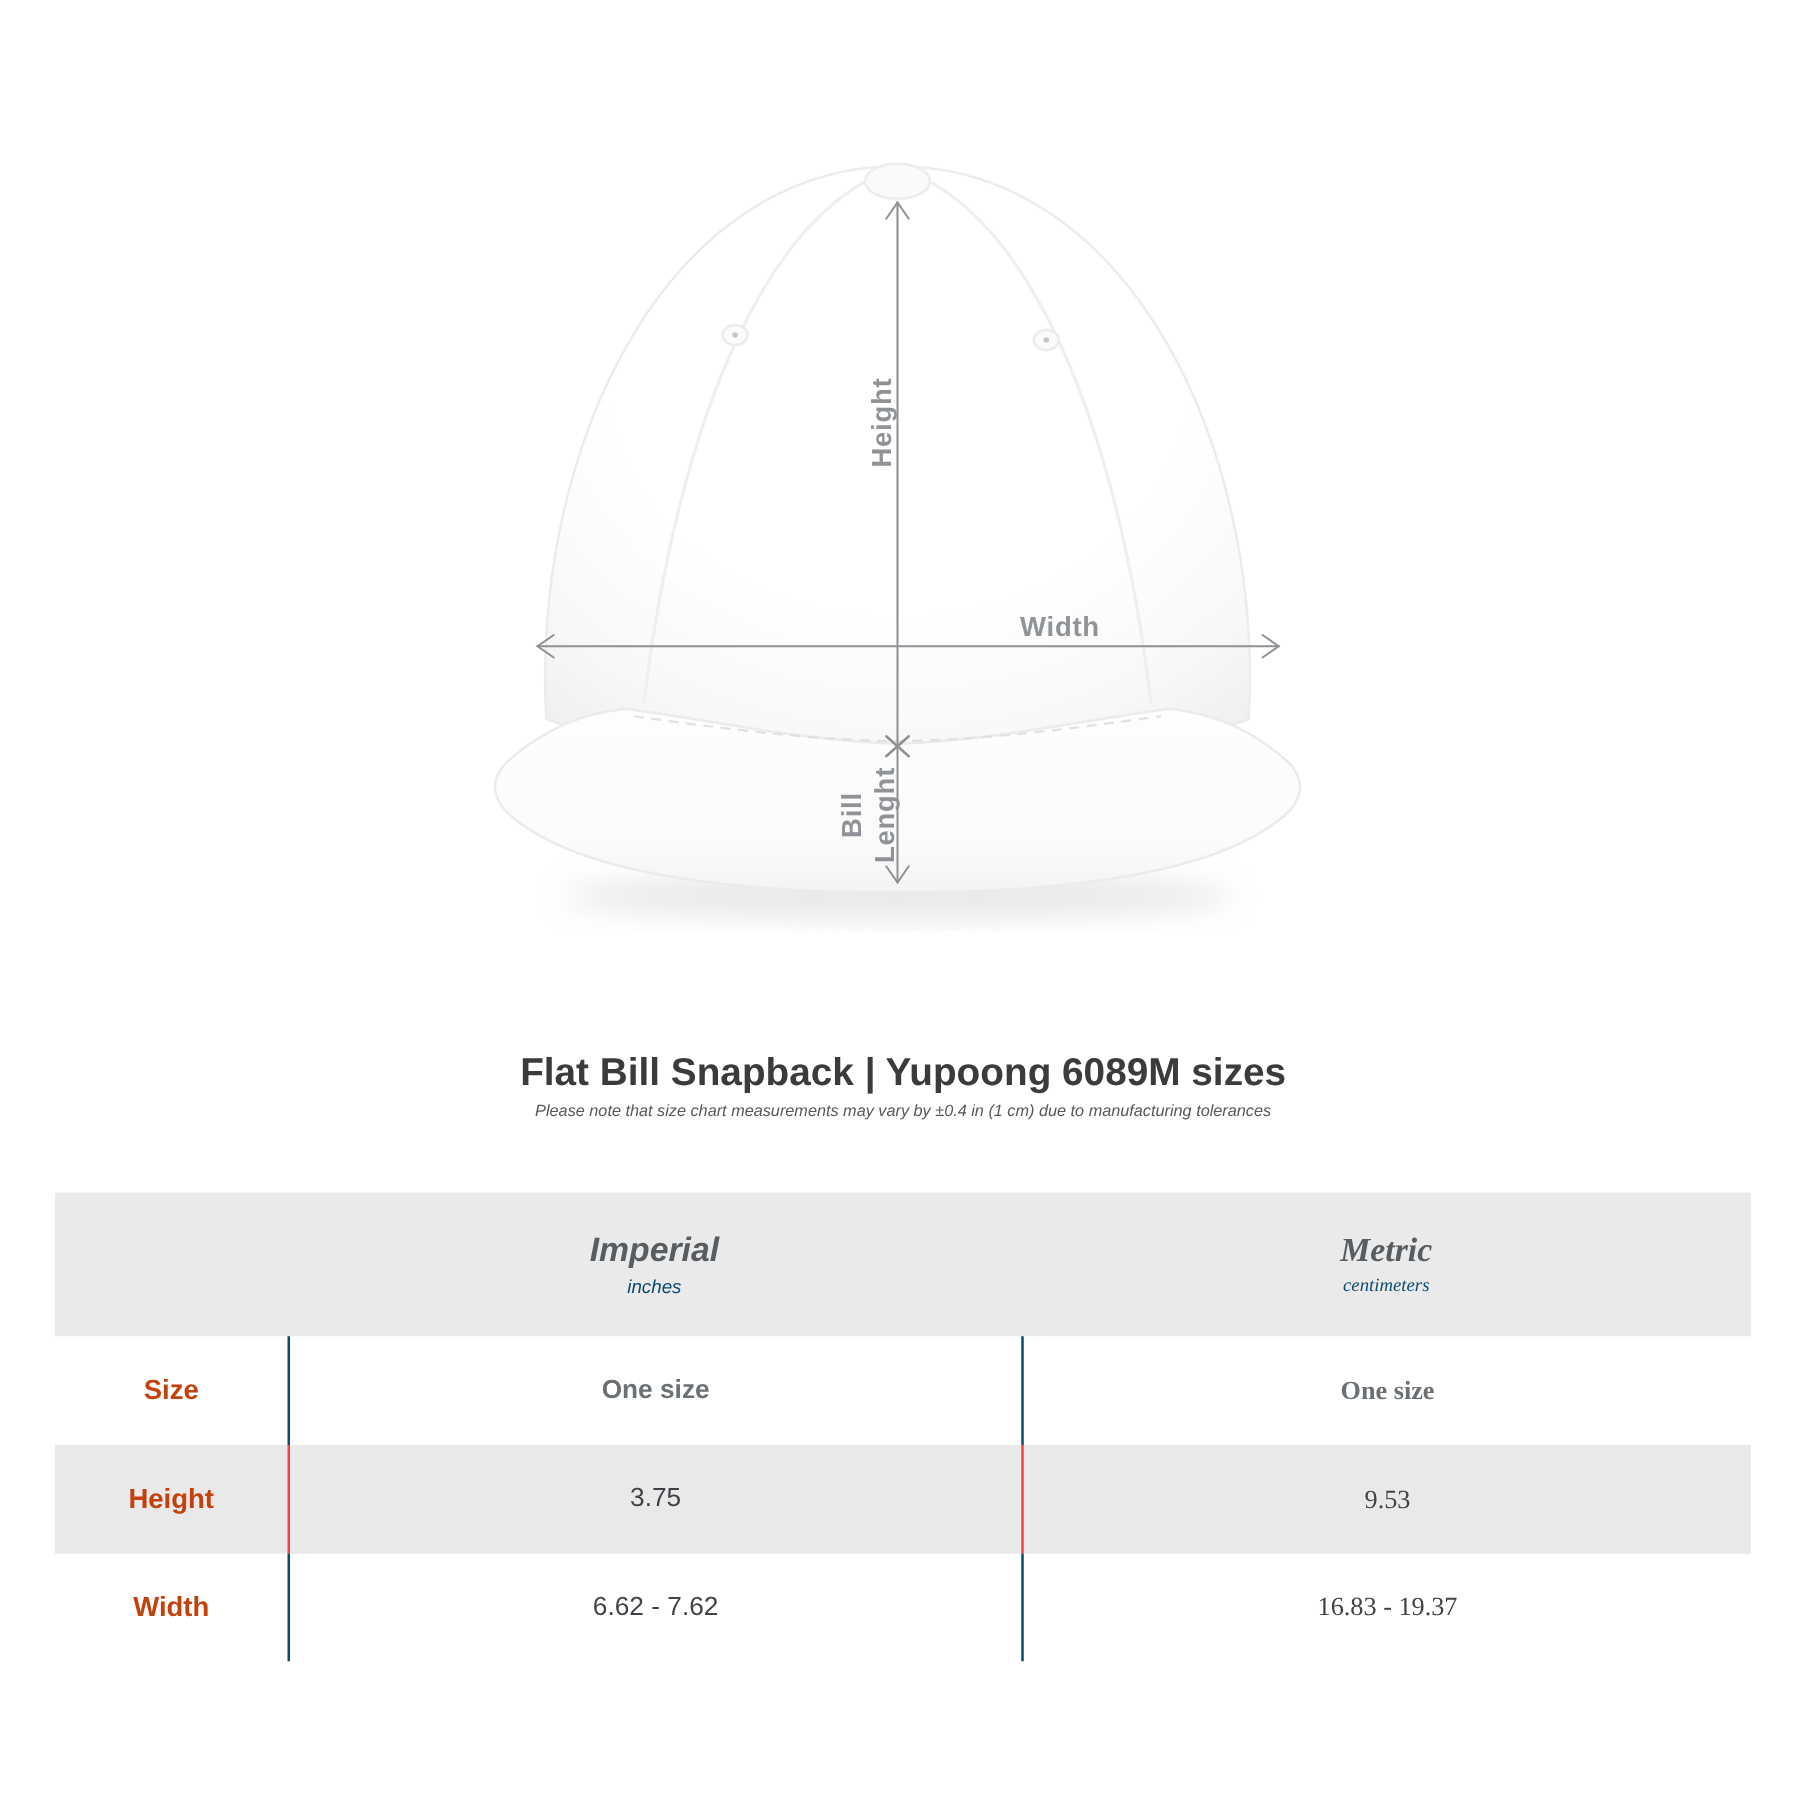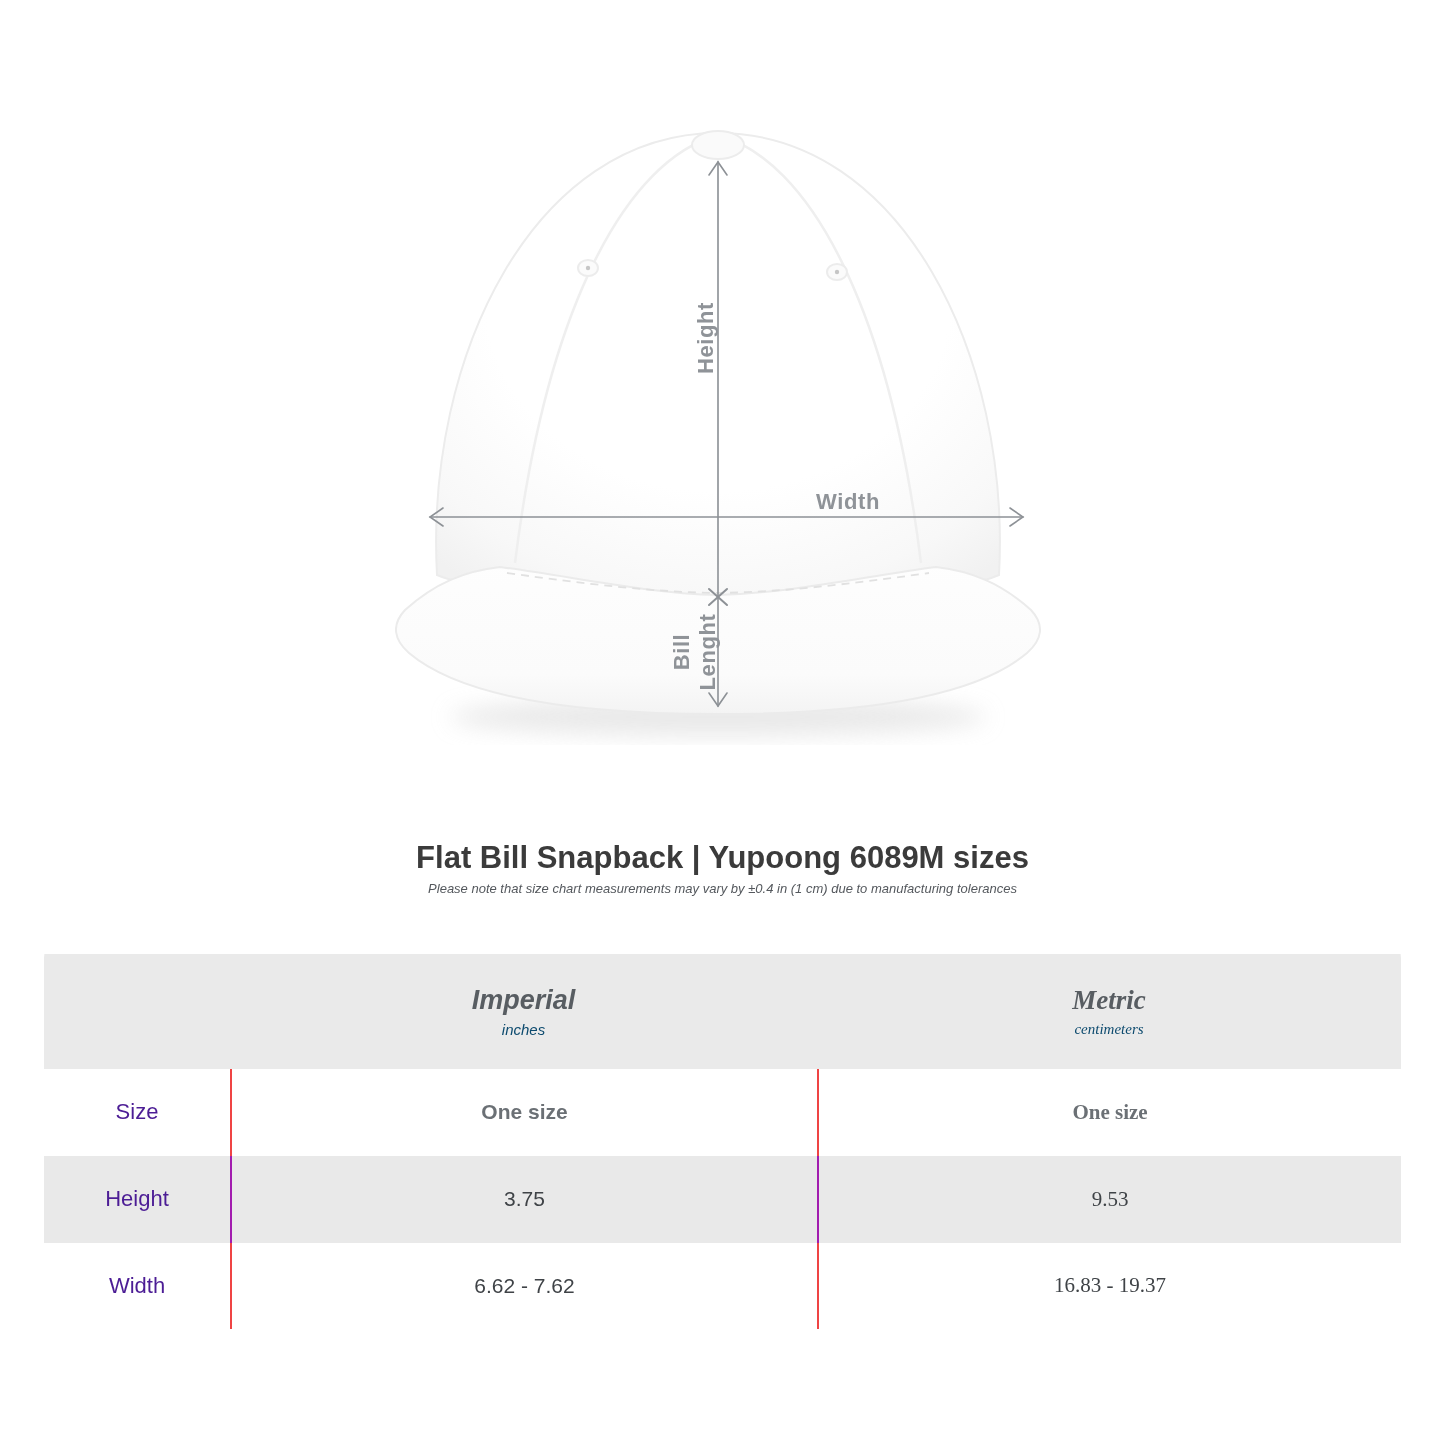--- a/index.html
+++ b/index.html
@@ -22,26 +22,26 @@
   #chart-subtitle { left:0; top:881px; width:1445px; text-align:center;
                     font-size:13px; font-style:italic; color:#54585d; }
 
   
   #size-table { left:44px; top:938px; width:1357px; height:462px;
                 border-radius:20px; overflow:hidden; }
   .t-header { display:flex; height:115px; background:#eaeaea;margin-top:16px; }
   .t-row { display:flex; height:86.75px; }
   .t-row.alt { background:#e9e9e9; }
   .c-label { width:186px; display:flex; align-items:center; justify-content:center;
-             font-weight:normal; font-size:22px; color:#4c1d95; }
+             font-weight:bold; font-size:22px; color:#c2410c; }
   .c-imp { width:587px; } .c-met { width:584px;font-family:Liberation Serif, serif; }
   .c-val { display:flex; align-items:center; justify-content:center;
            font-size:21px; color:#3f4347; }
-  .t-row .c-val { border-left:2px solid #ef4444; }
-  .t-row.alt .c-val { border-left:2px solid #a21caf; }
+  .t-row .c-val { border-left:2px solid #0c4a6e; }
+  .t-row.alt .c-val { border-left:2px solid #ef4444; }
   .strong-val { font-weight:bold; color:#6b7075; }
   .h-unit-block { display:flex; flex-direction:column; align-items:center;
                   justify-content:center; }
   .h-name { font-size:27px; font-weight:bold; font-style:italic; color:#585d62; }
   .h-sub  { font-size:15px; font-style:italic; color:#0c4a6e; margin-top:5px; }
 </style>
 </head>
 <body>
 
 <div id="hat-wrap" class="abs">

